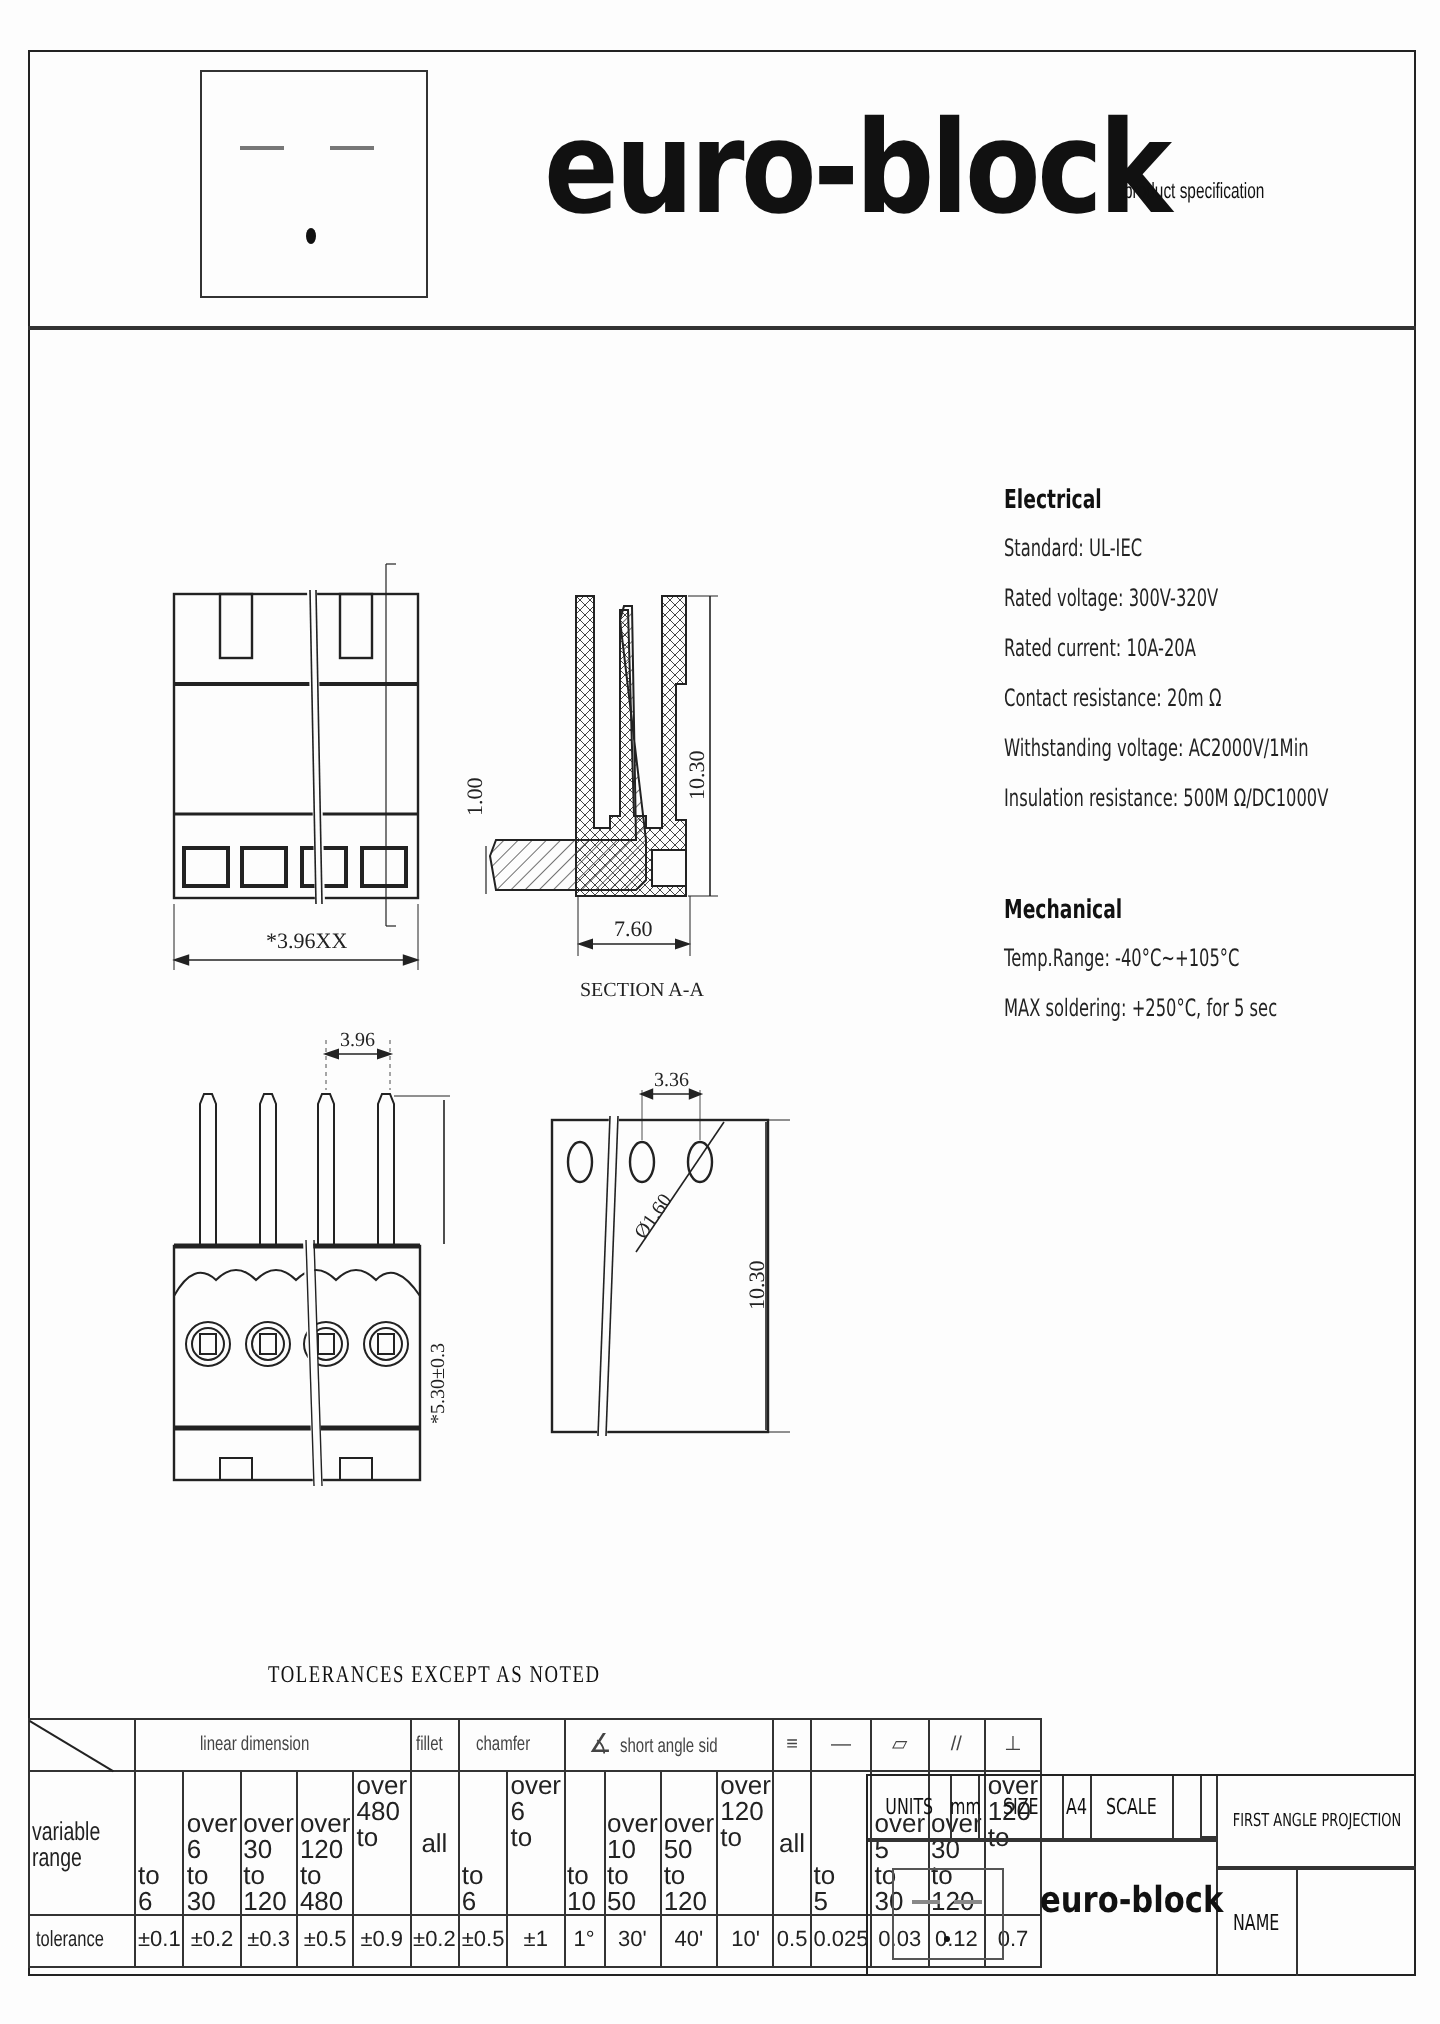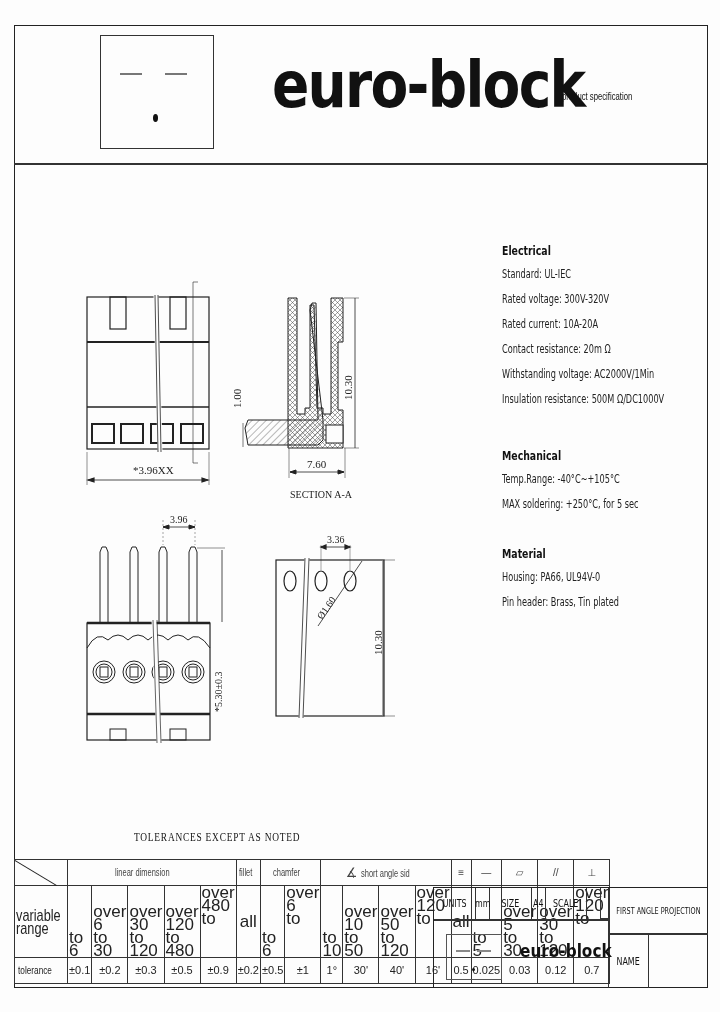--- a/index.html
+++ b/index.html
@@ -20,21 +20,21 @@
   .spec-line { font-size: 12px; transform: scaleX(0.68); transform-origin: left; white-space: nowrap; height: 25px; line-height: 25px; color: #222; }
 
   svg.drawing { position: absolute; left: 0; top: 0; }
   .dim { font-family: "Liberation Serif", serif; font-size: 11px; fill: #222; }
 
   .tol-title { position: absolute; left: 134px; top: 830px; font-family: "Liberation Serif", serif; font-size: 12px; transform: scaleX(0.78); transform-origin: left; white-space: nowrap; letter-spacing: 1px; }
 
   table.tol { position: absolute; left: 14px; top: 859px; border-collapse: collapse; font-family: "Liberation Sans", sans-serif; font-size: 11px; }
   table.tol td { border: 1px solid #333; padding: 0 1px; vertical-align: middle; line-height: 13px; white-space: nowrap; }
   table.tol .hd td { height: 26px; text-align: center; font-size: 10px; color: #444; }
-  table.tol .rng td { height: 72px; vertical-align: bottom; font-size: 17px; color: #222; }
+  table.tol .rng td { height: 72px; vertical-align: bottom; font-size: 13px; color: #222; }
   table.tol .val td { height: 26px; text-align: center; font-size: 11px; color: #222; }
   .narrow { display: inline-block; transform: scaleX(0.75); transform-origin: left; }
   .diag-cell { position: relative; width: 44px; }
   .diag-cell::after { content: ""; position: absolute; left: 0; top: 0; width: 49px; height: 1px; background: #222; transform: rotate(31deg); transform-origin: left top; }
 
   .titleblock { position: absolute; left: 433px; top: 887px; width: 275px; height: 101px; border: 1.5px solid #222; font-family: "DejaVu Sans", sans-serif; }
   .tb-cell { position: absolute; border-right: 1px solid #333; border-bottom: 1px solid #333; display: flex; align-items: center; justify-content: center; font-size: 11px; }
   .tb-label { transform: scaleX(0.72); white-space: nowrap; }
   .tb-logo { position: absolute; left: 12px; top: 46px; width: 56px; height: 46px; border: 1px solid #555; }
   .tb-brand { position: absolute; left: 86px; top: 52px; font-size: 18px; font-weight: bold; transform: scaleX(0.85); transform-origin: left; white-space: nowrap; }
@@ -60,25 +60,20 @@
     <div class="spec-line">Rated voltage: 300V-320V</div>
     <div class="spec-line">Rated current: 10A-20A</div>
     <div class="spec-line">Contact resistance: 20m Ω</div>
     <div class="spec-line">Withstanding voltage: AC2000V/1Min</div>
     <div class="spec-line">Insulation resistance: 500M Ω/DC1000V</div>
   </div>
   <div class="spec-group" style="margin-top:33px">
     <div class="spec-title">Mechanical</div>
     <div class="spec-line">Temp.Range: -40°C~+105°C</div>
     <div class="spec-line">MAX soldering: +250°C, for 5 sec</div>
-  </div>
-  <div class="spec-group" style="margin-top:26px">
-    <div class="spec-title">Material</div>
-    <div class="spec-line">Housing: PA66, UL94V-0</div>
-    <div class="spec-line">Pin header: Brass, Tin plated</div>
   </div>
 </div>
 
 <svg class="drawing" width="720" height="820" viewBox="0 0 720 820">
   <defs>
     <pattern id="hatch" width="5" height="5" patternUnits="userSpaceOnUse" patternTransform="rotate(45)">
       <line x1="0" y1="0" x2="0" y2="5" stroke="#333" stroke-width="0.7"></line>
     </pattern>
     <pattern id="cross" width="5" height="5" patternUnits="userSpaceOnUse">
       <path d="M0,0 L5,5 M5,0 L0,5" stroke="#444" stroke-width="0.5"></path>
@@ -227,21 +222,21 @@
     <td>±0.2</td>
     <td>±0.3</td>
     <td>±0.5</td>
     <td>±0.9</td>
     <td>±0.2</td>
     <td>±0.5</td>
     <td>±1</td>
     <td>1°</td>
     <td>30'</td>
     <td>40'</td>
-    <td>16'</td>
+    <td>10'</td>
     <td>0.5</td>
     <td>0.025</td>
     <td>0.03</td>
     <td>0.12</td>
     <td>0.7</td>
   </tr>
 </tbody>
   </table>
 
 <div class="titleblock">

